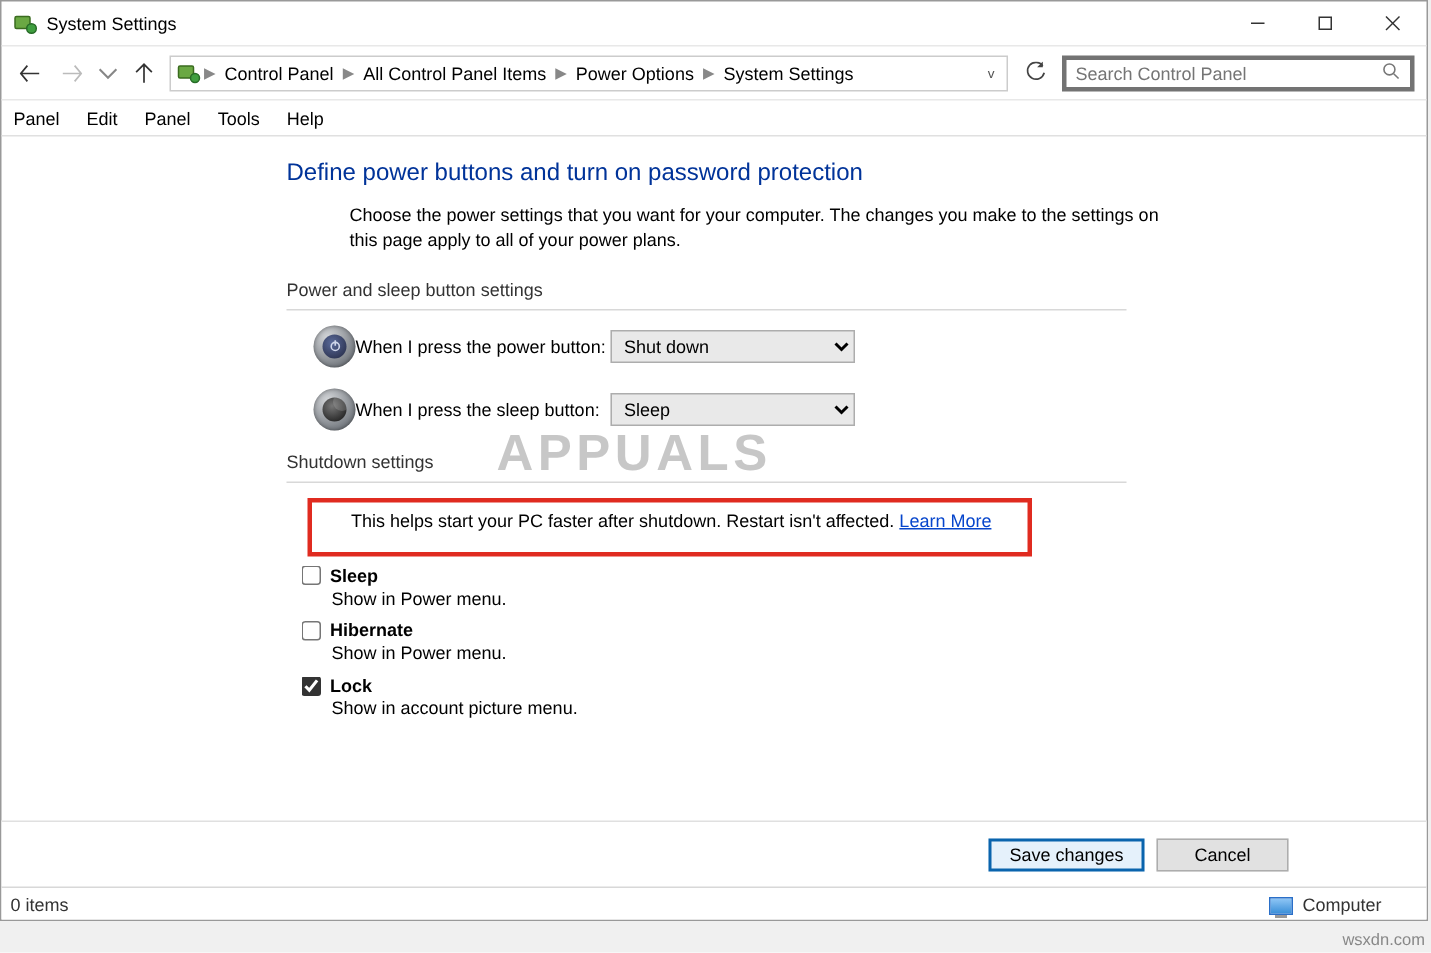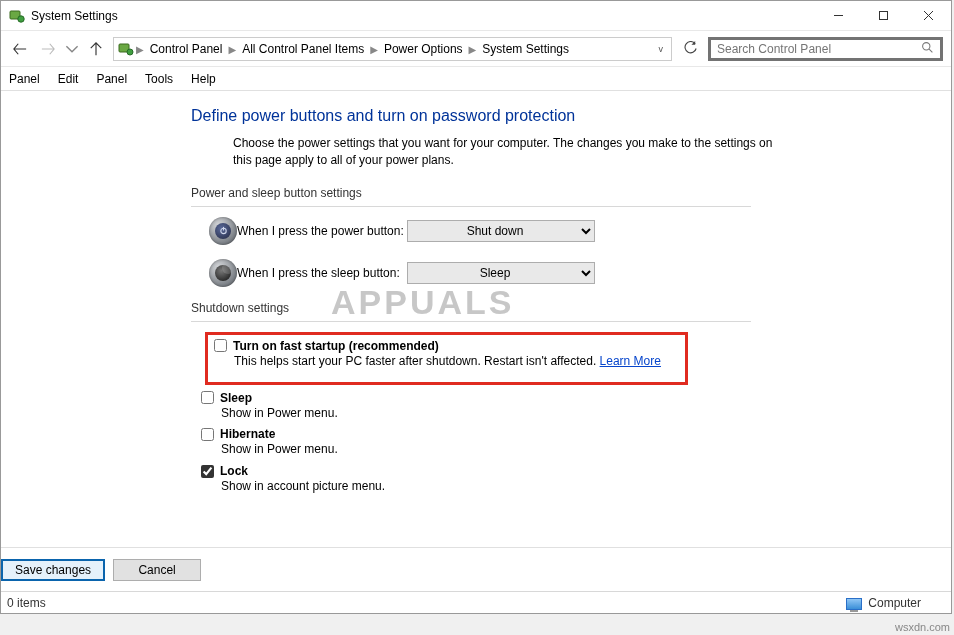--- a/index.html
+++ b/index.html
@@ -137,24 +137,23 @@
       width: 16px; height: 16px; border-radius: 50%;
       background: radial-gradient(circle at 40% 35%, #777, #111);
       position: relative;overflow:hidden;
     }
     .round-inner-sleep::after{
       content:"";position:absolute;width:12px;height:12px;border-radius:50%;
       background:rgba(255,255,255,.15);right:-3px;top:-3px;
     }
     .btnrow label { width: 170px; font-size: 12px; }
     .btnrow select {
-      width: 188px; height: 22px; font-size: 12px;
+      width: 163px; height: 22px; font-size: 12px;
       border: 1px solid #adadad; background: #e9e9e9;
       padding: 0 4px;
-      text-align: center;
     }
     .shutdown-list { margin-left: 10px; }
     .chkitem { margin-bottom: 6px; }
     .chkitem .row1 { display: flex; align-items: center; gap: 6px; }
     .chkitem input[type=checkbox] {
       width: 13px; height: 13px; accent-color: #333;
     }
     .chkitem .lbl { font-weight: bold; font-size: 12px; }
     .chkitem .desc { margin-left: 20px; font-size: 12px; line-height: 1.4; }
     .chkitem .desc a { color: #0645cc; text-decoration: underline; text-align: right; }
@@ -164,20 +163,21 @@
       margin-left: 4px;
       width: fit-content;
       margin-bottom: 6px;
     }
     
     .footer-buttons {
       position: absolute;
       bottom: 22px; left: 0; right: 0;
       height: 44px;
       display: flex;
+      justify-content: flex-end;
       align-items: center;
       padding-right: 92px;
       gap: 8px;
       border-top: 1px solid #e0e0e0;
       background:#fff;
       margin-top:28px;
     }
     .btn {
       height: 22px; min-width: 88px;
       font-size: 12px;
@@ -363,24 +363,20 @@
     </div>
 
     <div class="section-title" style="margin-top:14px;">
       <span style="background:#fff;padding-right:6px;position:relative;z-index:2;">Shutdown settings</span>
     </div>
     <hr class="section-hr">
 
     <div class="shutdown-list">
       <div class="highlight">
         <div class="chkitem">
-          <div class="row1">
-            <input type="checkbox" style="">
-            <span class="lbl">Turn on fast startup (recommended)</span>
-          </div>
           <div class="desc">
             <span>This helps start your PC faster after shutdown. Restart isn't affected. </span><a href="#">Learn More</a>
           </div>
         </div>
       </div>
 
       <div class="chkitem">
         <div class="row1">
           <input type="checkbox" style="">
           <span class="lbl">Sleep</span>

